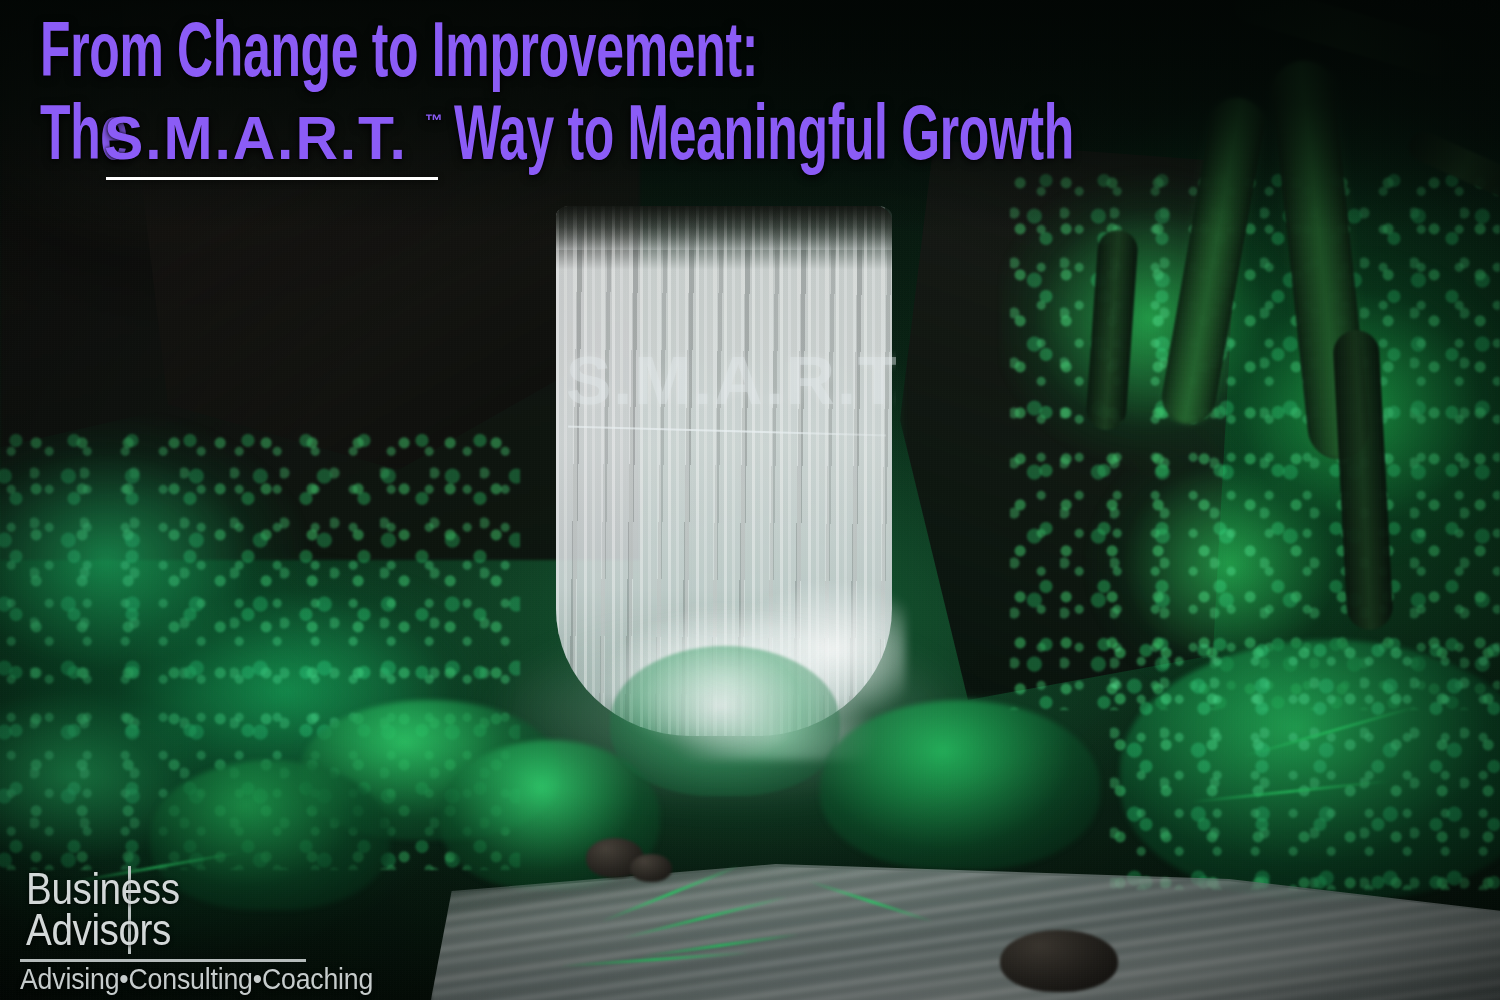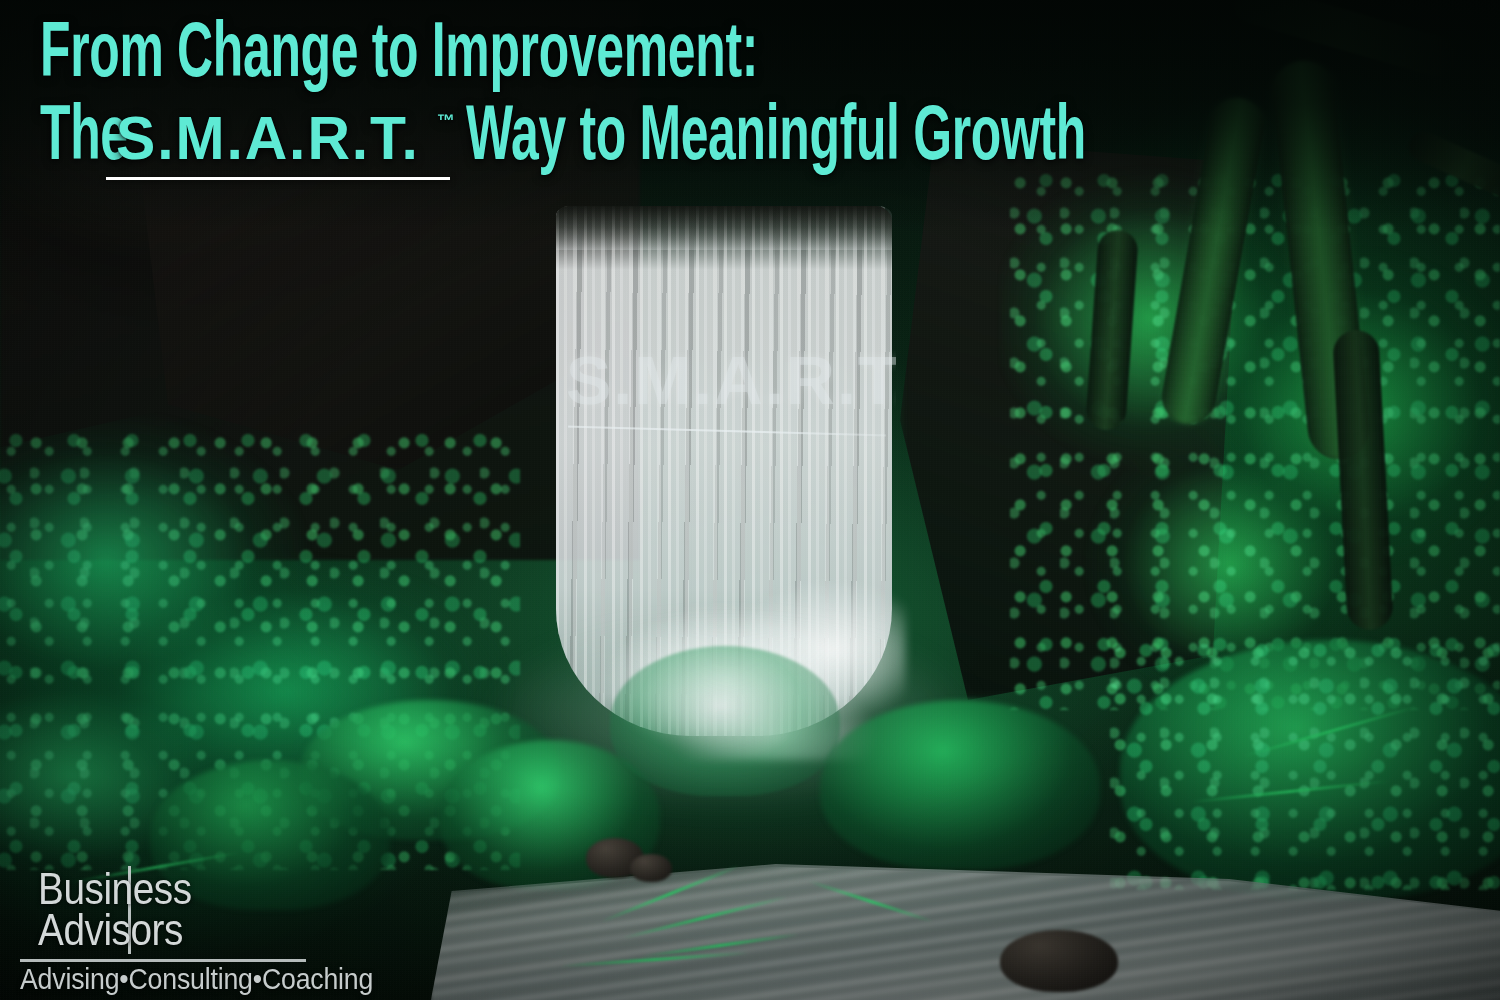--- a/index.html
+++ b/index.html
@@ -246,21 +246,21 @@
       repeating-linear-gradient(90deg, rgba(255,255,255,0.012) 0px, rgba(0,0,0,0.010) 1px, rgba(255,255,255,0.0) 3px);
     pointer-events: none;
     opacity: .9;
   }
 
   
   .headline {
     position: absolute;
     left: 40px; top: 12px;
     width: 1420px;
-    color: #5eead4;
+    color: #8b5cf6;
     line-height: 0.96;
     text-shadow: 0 2px 10px rgba(0,0,0,0.85), 0 0 3px rgba(0,0,0,0.9);
     user-select: none;
   }
   .hl-line {
     font-family: "Liberation Sans Narrow", "Liberation Sans", sans-serif;
     font-weight: 700;
     font-size: 78px;
     letter-spacing: -0.5px;
     transform: scaleX(0.64);
@@ -281,21 +281,20 @@
     letter-spacing: -0.5px;
     transform: scaleX(0.64);
     transform-origin: left center;
     display: inline-block;
     white-space: nowrap;
   }
   .smart-wrap {
     position: relative;
     display: inline-block;
     margin: 0 2px 0 4px;
-    padding-left: 12px;
   }
   .smart {
     font-family: "Liberation Sans", sans-serif;
     font-weight: 700;
     font-size: 62px;
     letter-spacing: 2px;
     transform: scaleX(0.95);
     transform-origin: left center;
     display: inline-block;
     white-space: nowrap;
@@ -339,21 +338,21 @@
   }
   .rings { position: absolute; left: 1px; top: 38px; width: 104px; height: 48px; }
   .logo-divider {
     position: absolute;
     left: 108px; top: -2px;
     width: 3px; height: 88px;
     background: #c9cfcf;
     opacity: .92;
   }
   .logo-words {
-    margin-left: 18px;
+    margin-left: 6px;
     display: flex; flex-direction: column;
     justify-content: flex-start;
   }
   .logo-word {
     font-family: "Liberation Sans Narrow", "Liberation Sans", sans-serif;
     font-weight: 400;
     font-size: 44px;
     line-height: 0.94;
     color: #d3d8d8;
     letter-spacing: -0.5px;

